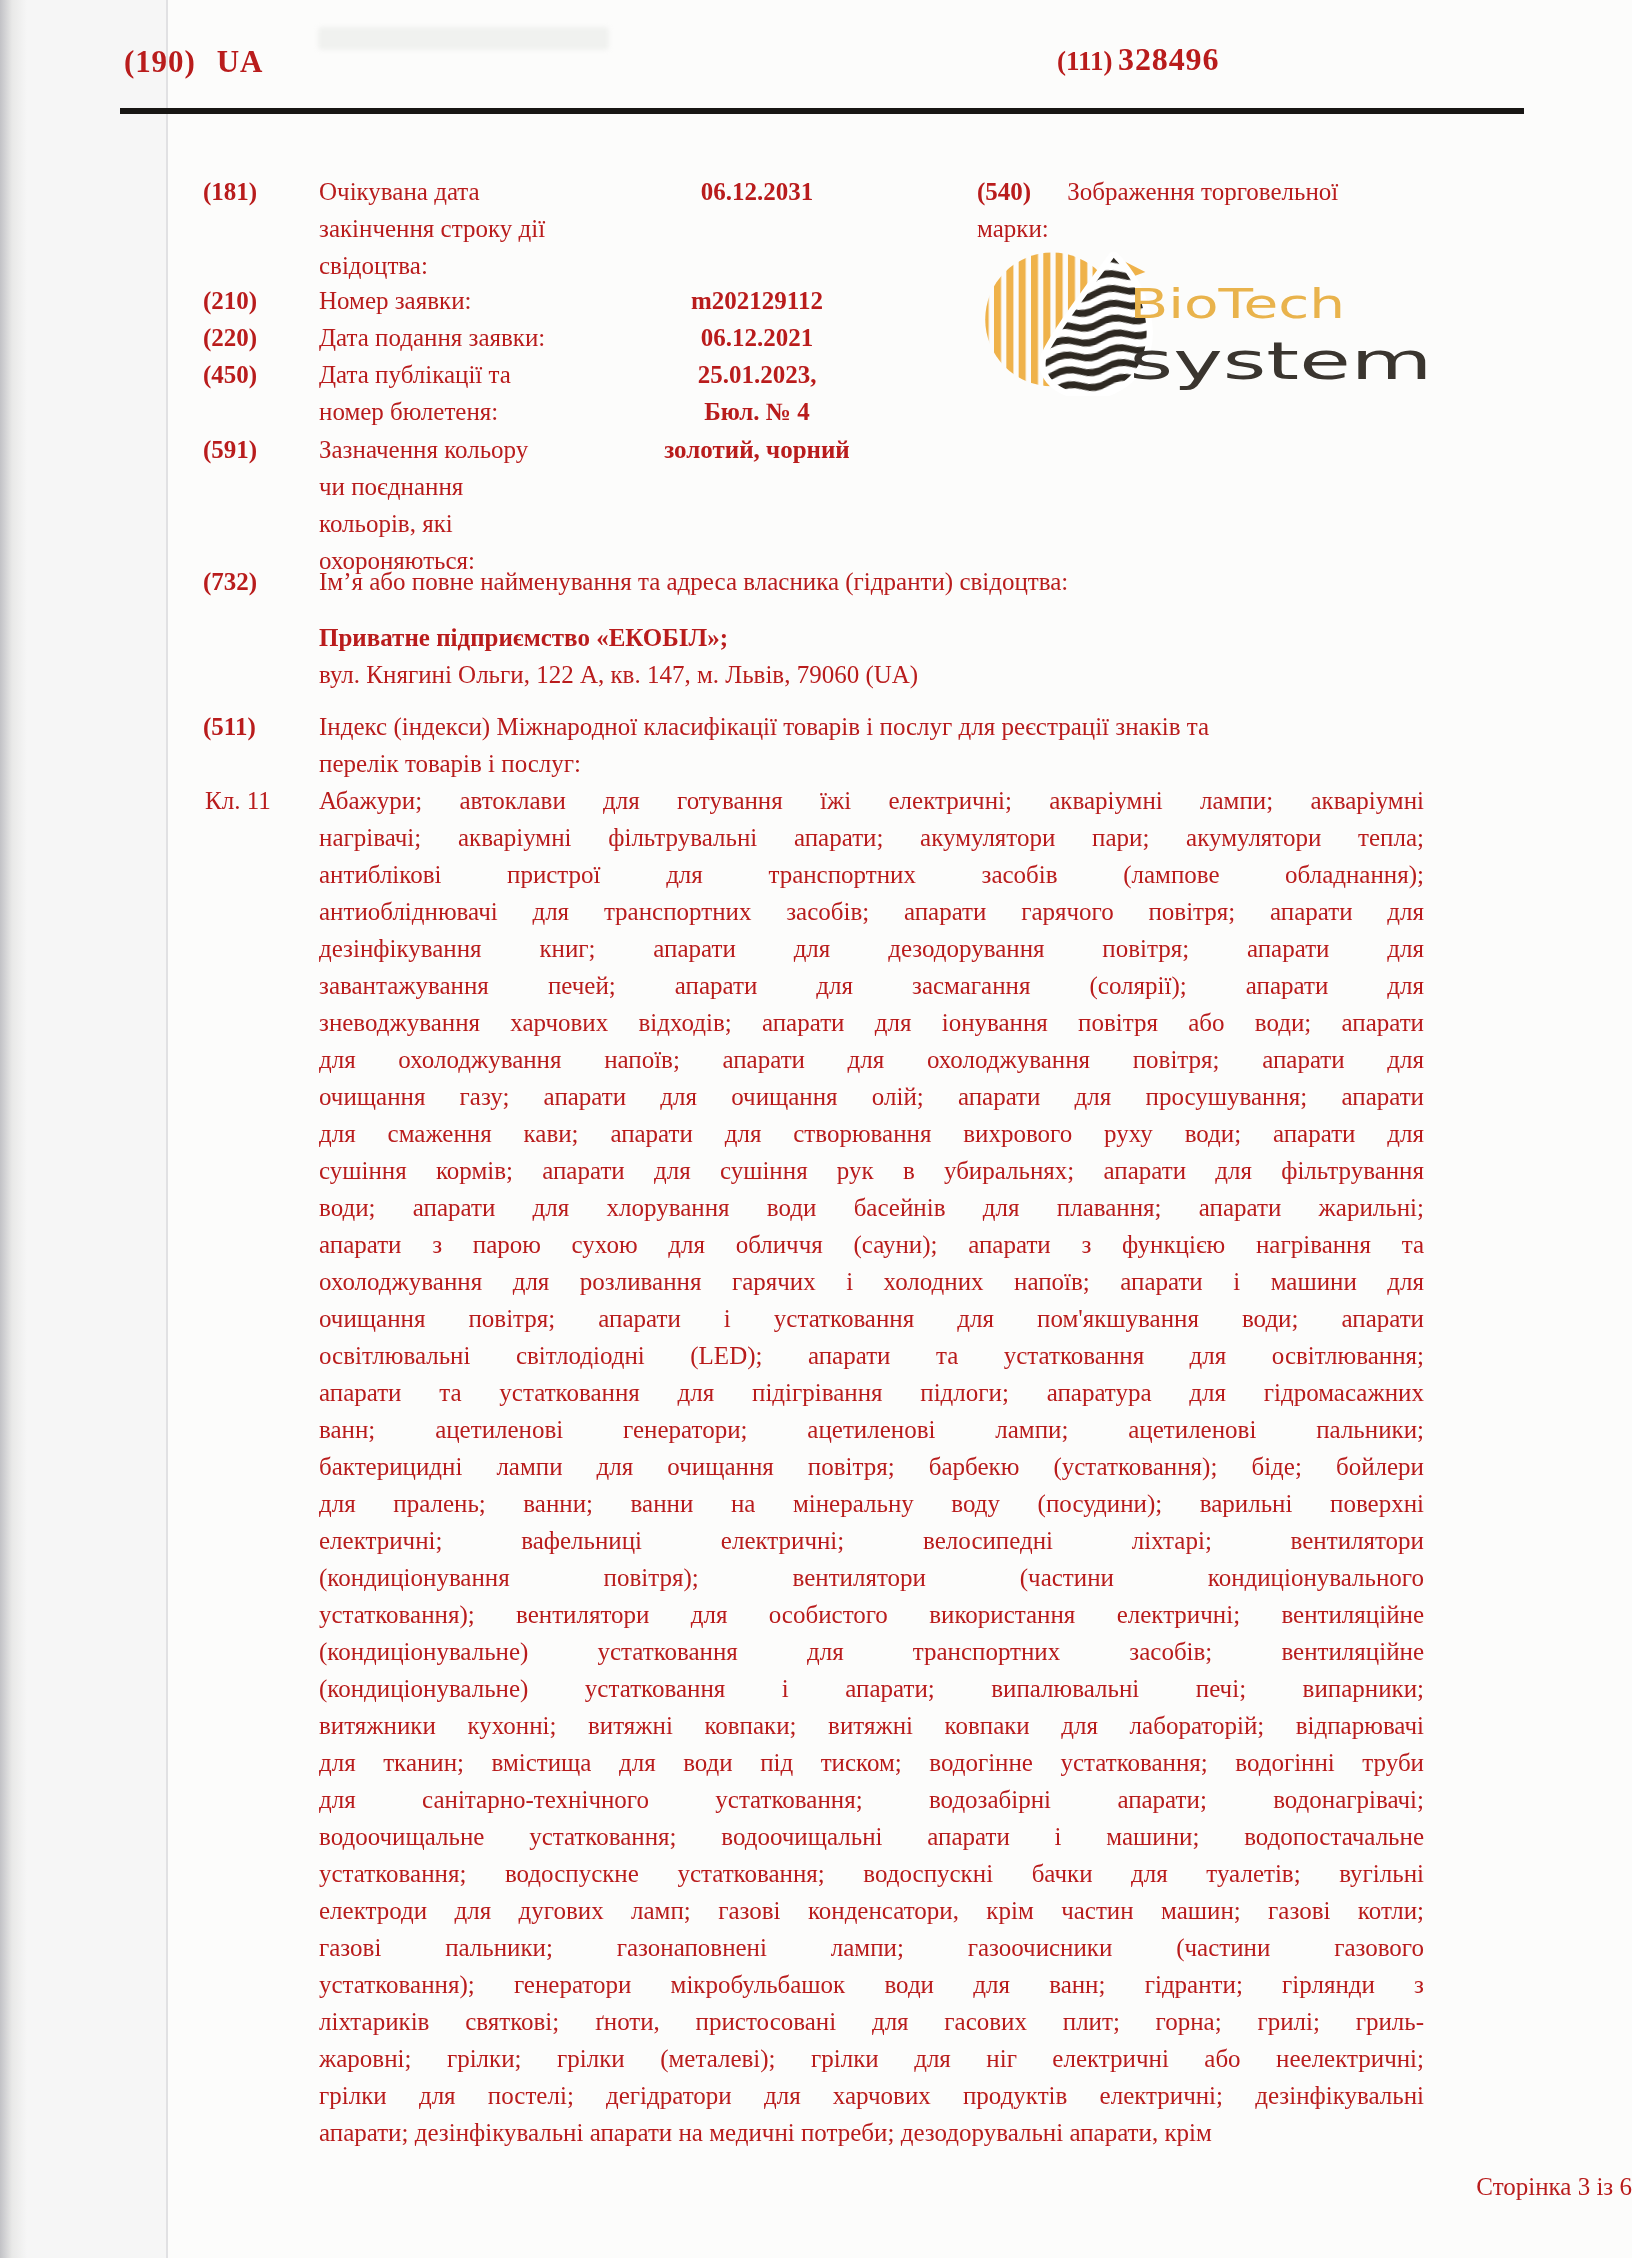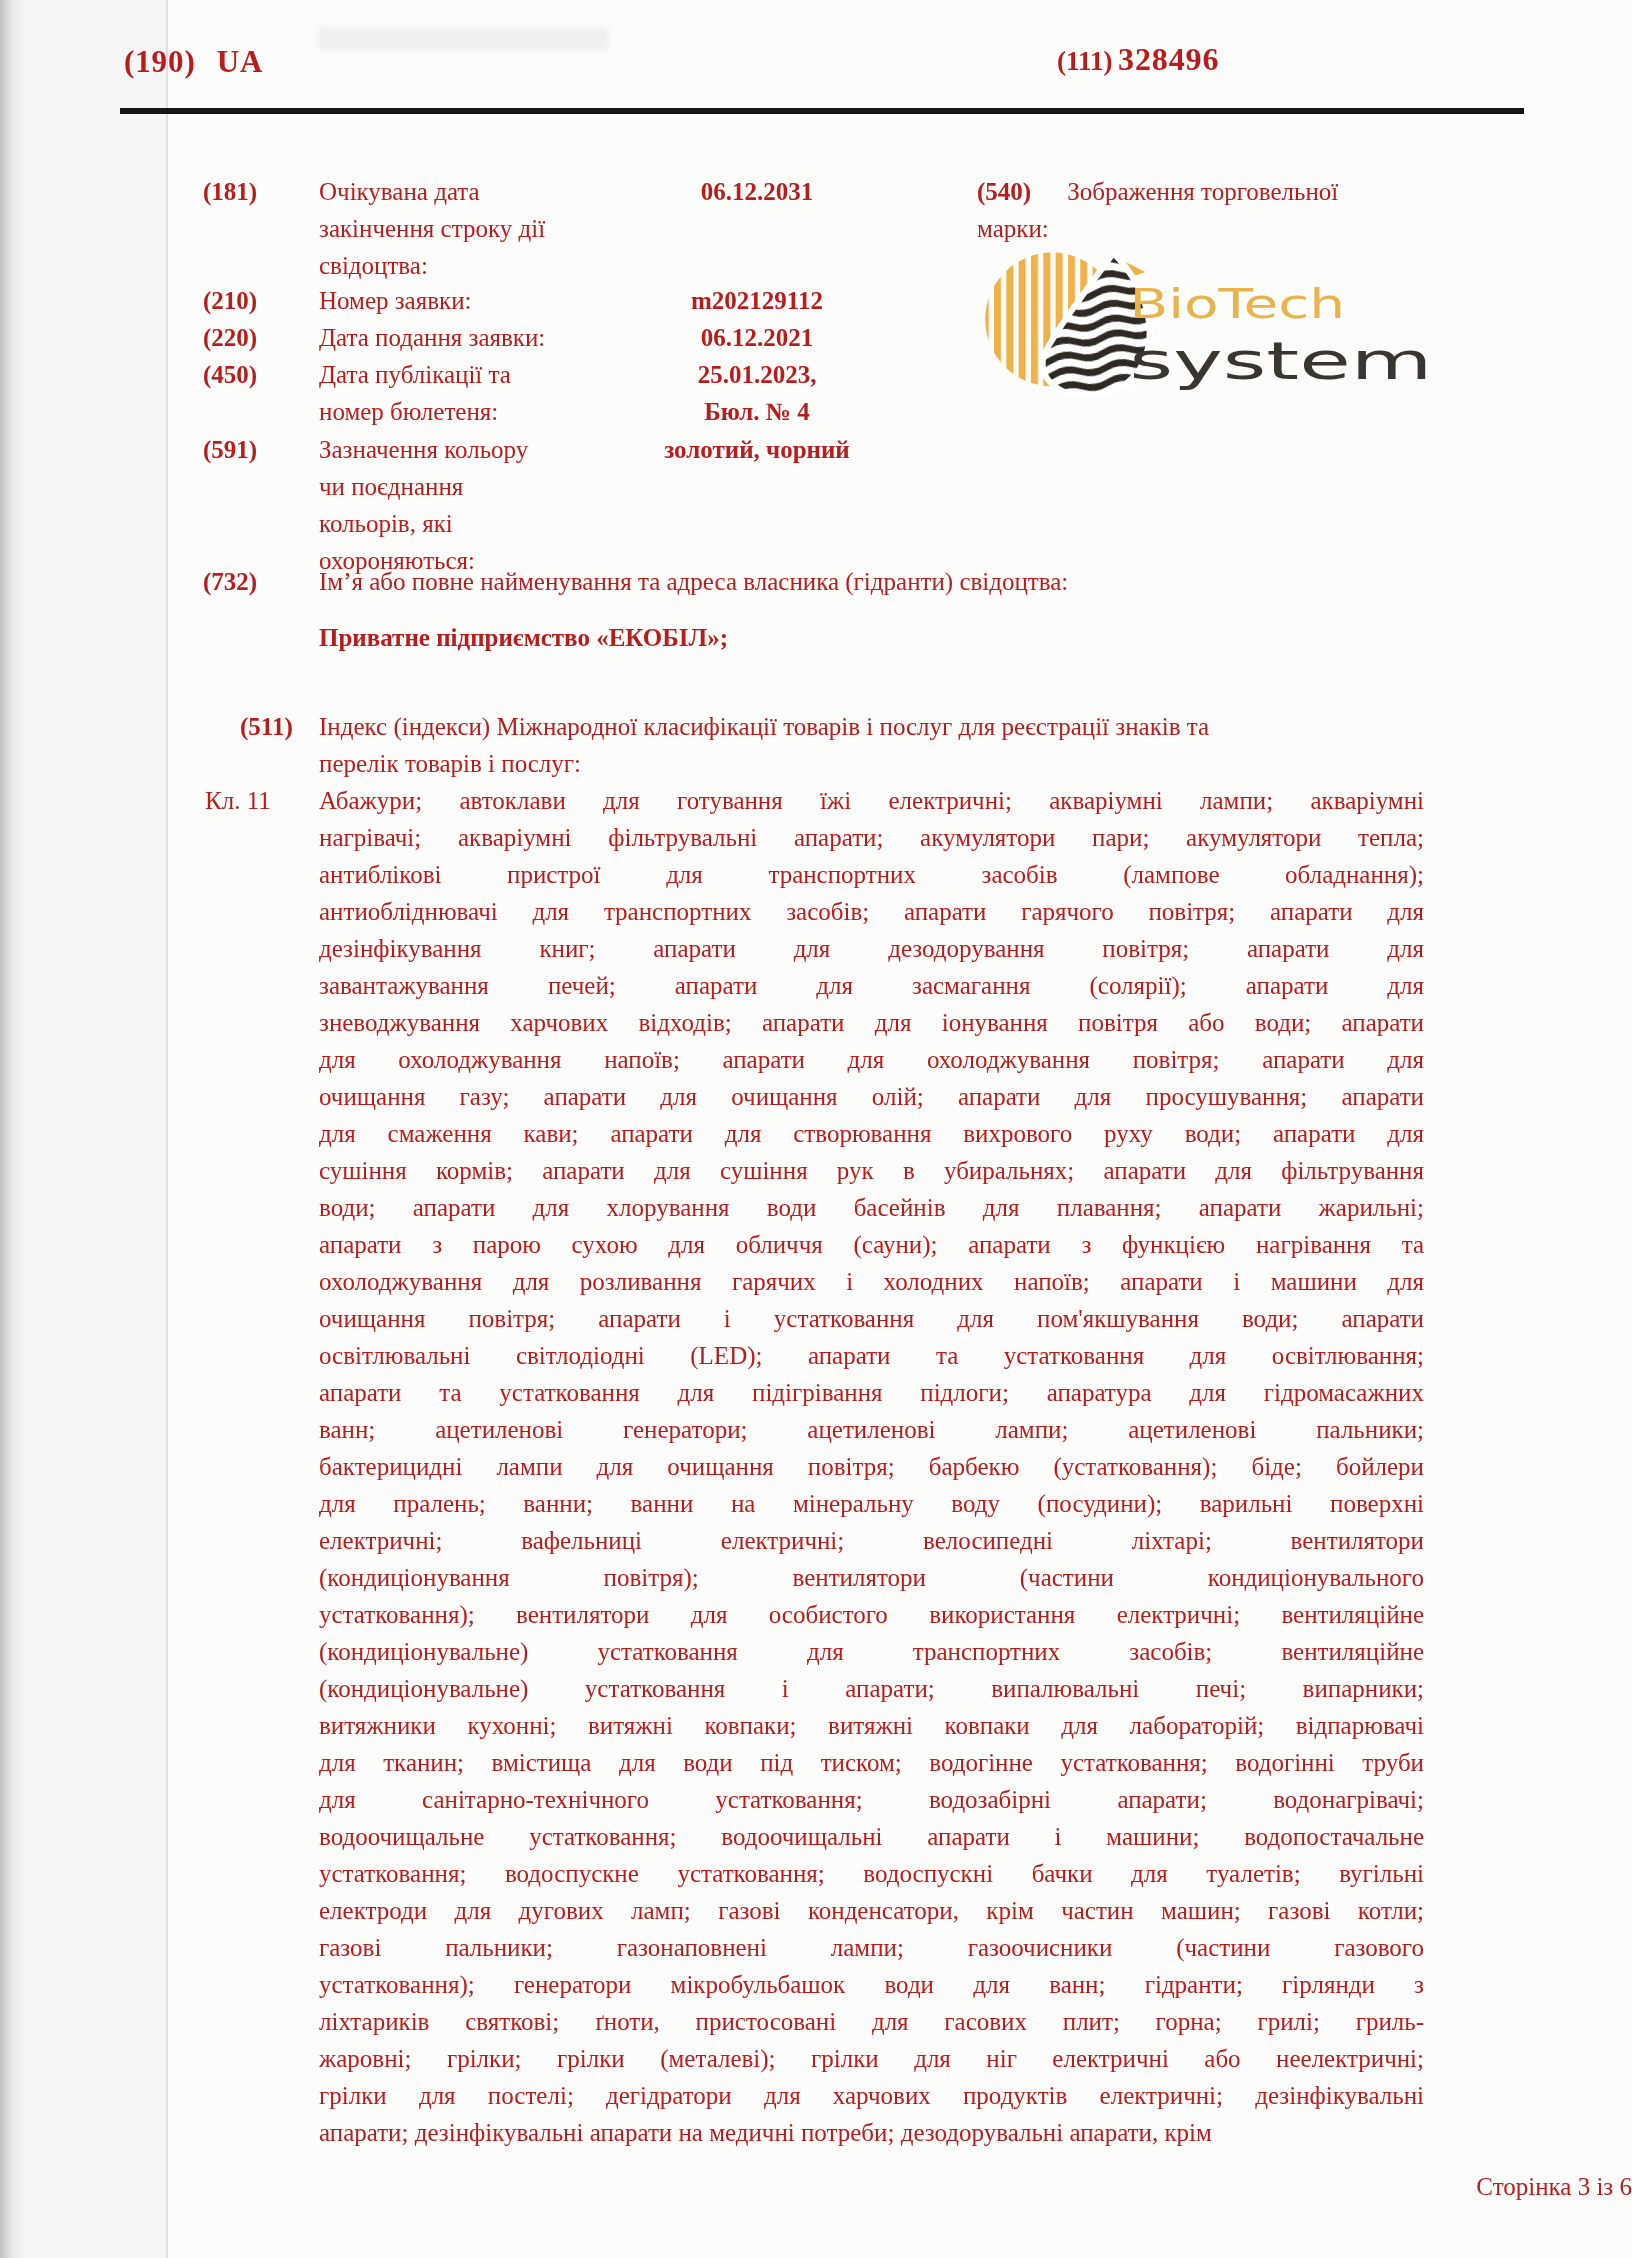--- a/index.html
+++ b/index.html
@@ -36,21 +36,21 @@
 
   .mark-block { position:absolute; left:977px; top:173px; width:415px; }
   .mark-block .mcode { font-weight:bold; margin-right:36px; }
   .logo-wrap { position:absolute; left:981px; top:242px; width:459px; height:154px; }
 
   .owner-code    { position:absolute; left:203px; top:563px; font-weight:bold; }
   .owner-label   { position:absolute; left:319px; top:563px; width:1112px; }
   .owner-name    { position:absolute; left:319px; top:619px; font-weight:bold;text-align:center; }
   .owner-address { position:absolute; left:319px; top:656px; }
 
-  .cls-code  { position:absolute; left:203px; top:708px; font-weight:bold;margin-left:37px; }
+  .cls-code  { position:absolute; left:203px; top:708px; font-weight:bold; }
   .cls-label { position:absolute; left:319px; top:708px; width:1120px; }
 
   .goods-class { position:absolute; left:205px; top:782px; }
   .goods-list  { position:absolute; left:319px; top:782px; width:1105px; }
   .goods-line  { height:37px; line-height:37px; font-size:25px;
                  text-align:justify; text-align-last:justify; overflow:hidden; }
   .goods-line.last-line { text-align-last:left; }
 
   .footer { position:absolute; left:0; top:2168px; width:1632px; text-align:right; }
 </style>
@@ -125,20 +125,21 @@
       <path d="M150 18 C 185 55 198 105 178 140 C 165 163 135 176 108 171 C 82 166 68 148 74 130 C 86 104 118 62 150 18 Z" fill="#ffffff" stroke="#ffffff" stroke-width="14" stroke-linejoin="round"></path>
       <path d="M150 18 C 185 55 198 105 178 140 C 165 163 135 176 108 171 C 82 166 68 148 74 130 C 86 104 118 62 150 18 Z" fill="url(#waves)"></path>
       <text x="168" y="86" font-family="DejaVu Sans, sans-serif" font-size="46" fill="#e9b34c" textLength="245" lengthAdjust="spacingAndGlyphs">BioTech</text>
       <text x="168" y="156" font-family="DejaVu Sans, sans-serif" font-size="58" fill="#3a352f" textLength="344" lengthAdjust="spacingAndGlyphs">system</text>
     </svg>
   </div>
 
   <div class="owner-code t">(732)</div>
   <div class="owner-label t">Ім’я або повне найменування та адреса власника (гідранти) свідоцтва:</div>
   <div class="owner-name t">Приватне підприємство «ЕКОБІЛ»;</div>
+  <div class="owner-address t">вул. Княгині Ольги, 122 А, кв. 147, м. Львів, 79060 (UA)</div>
 
   <div class="cls-code t">(511)</div>
   <div class="cls-label t preline">Індекс (індекси) Міжнародної класифікації товарів і послуг для реєстрації знаків та
 перелік товарів і послуг:</div>
 
   <div class="goods-class t">Кл. 11</div>
   <div class="goods-list">
 
   <div class="goods-line">Абажури; автоклави для готування їжі електричні; акваріумні лампи; акваріумні</div>
       <div class="goods-line">нагрівачі; акваріумні фільтрувальні апарати; акумулятори пари; акумулятори тепла;</div>

